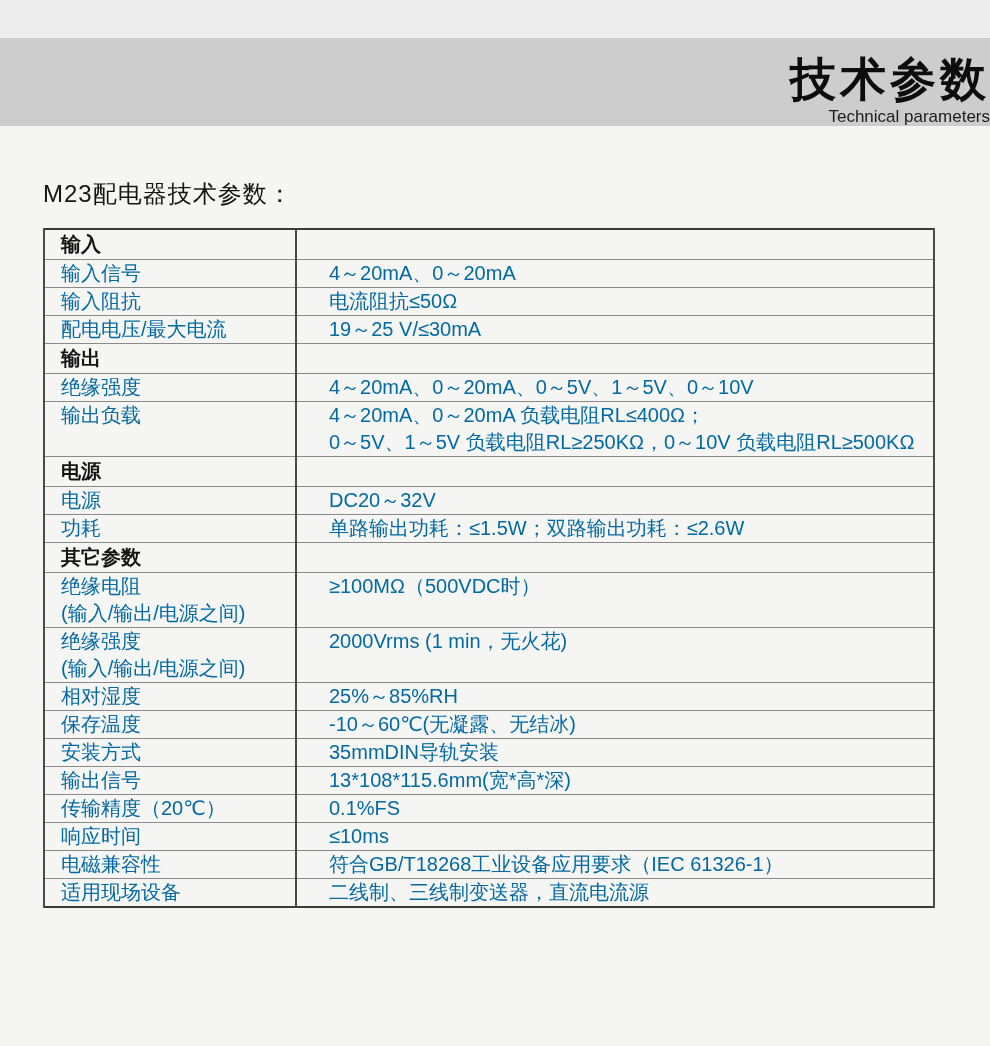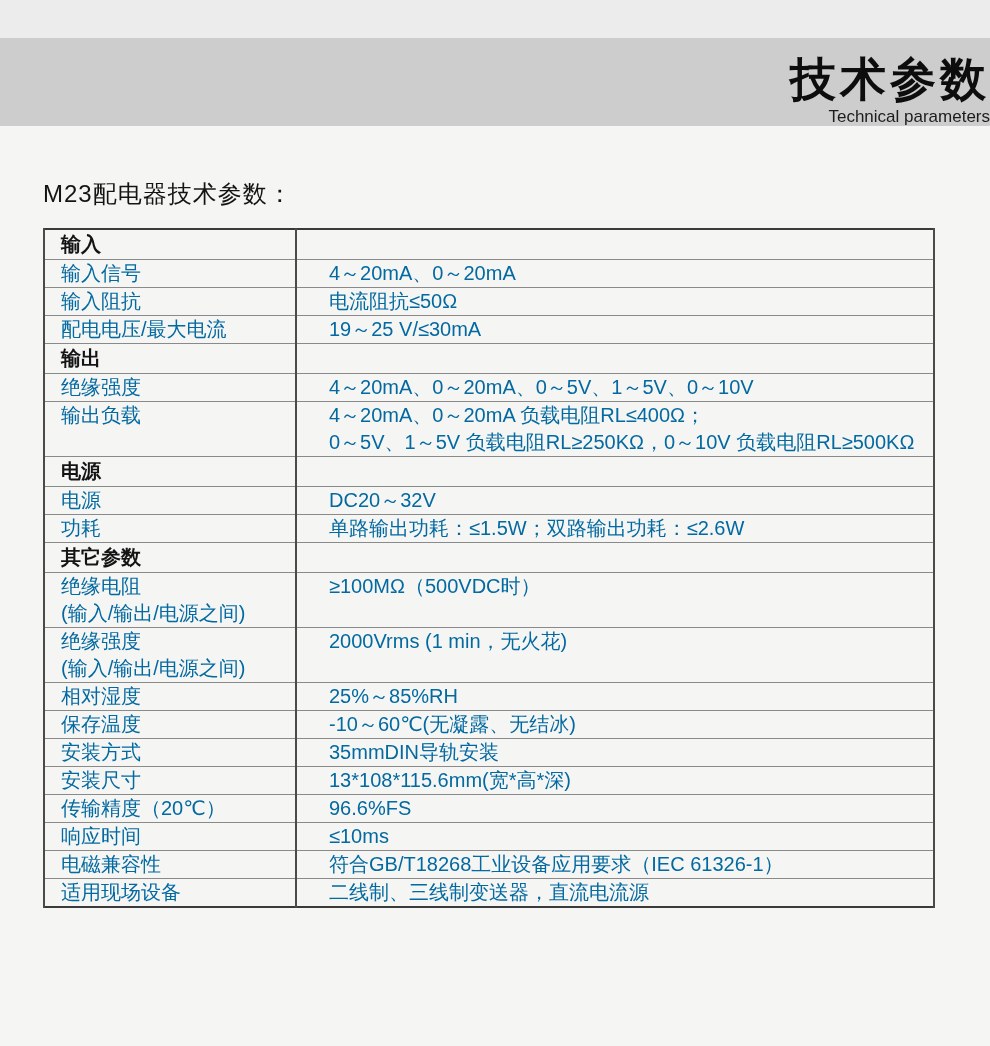--- a/index.html
+++ b/index.html
@@ -159,26 +159,26 @@
       </tr>
       <tr class="data-row">
         <td class="col-label">保存温度</td>
         <td class="col-value">-10～60℃(无凝露、无结冰)</td>
       </tr>
       <tr class="data-row">
         <td class="col-label">安装方式</td>
         <td class="col-value">35mmDIN导轨安装</td>
       </tr>
       <tr class="data-row">
-        <td class="col-label">安装尺寸</td>
+        <td class="col-label">输出信号</td>
         <td class="col-value">13*108*115.6mm(宽*高*深)</td>
       </tr>
       <tr class="data-row">
         <td class="col-label">传输精度（20℃）</td>
-        <td class="col-value">96.6%FS</td>
+        <td class="col-value">0.1%FS</td>
       </tr>
       <tr class="data-row">
         <td class="col-label">响应时间</td>
         <td class="col-value">≤10ms</td>
       </tr>
       <tr class="data-row">
         <td class="col-label">电磁兼容性</td>
         <td class="col-value">符合GB/T18268工业设备应用要求（IEC 61326-1）</td>
       </tr>
       <tr class="data-row">

